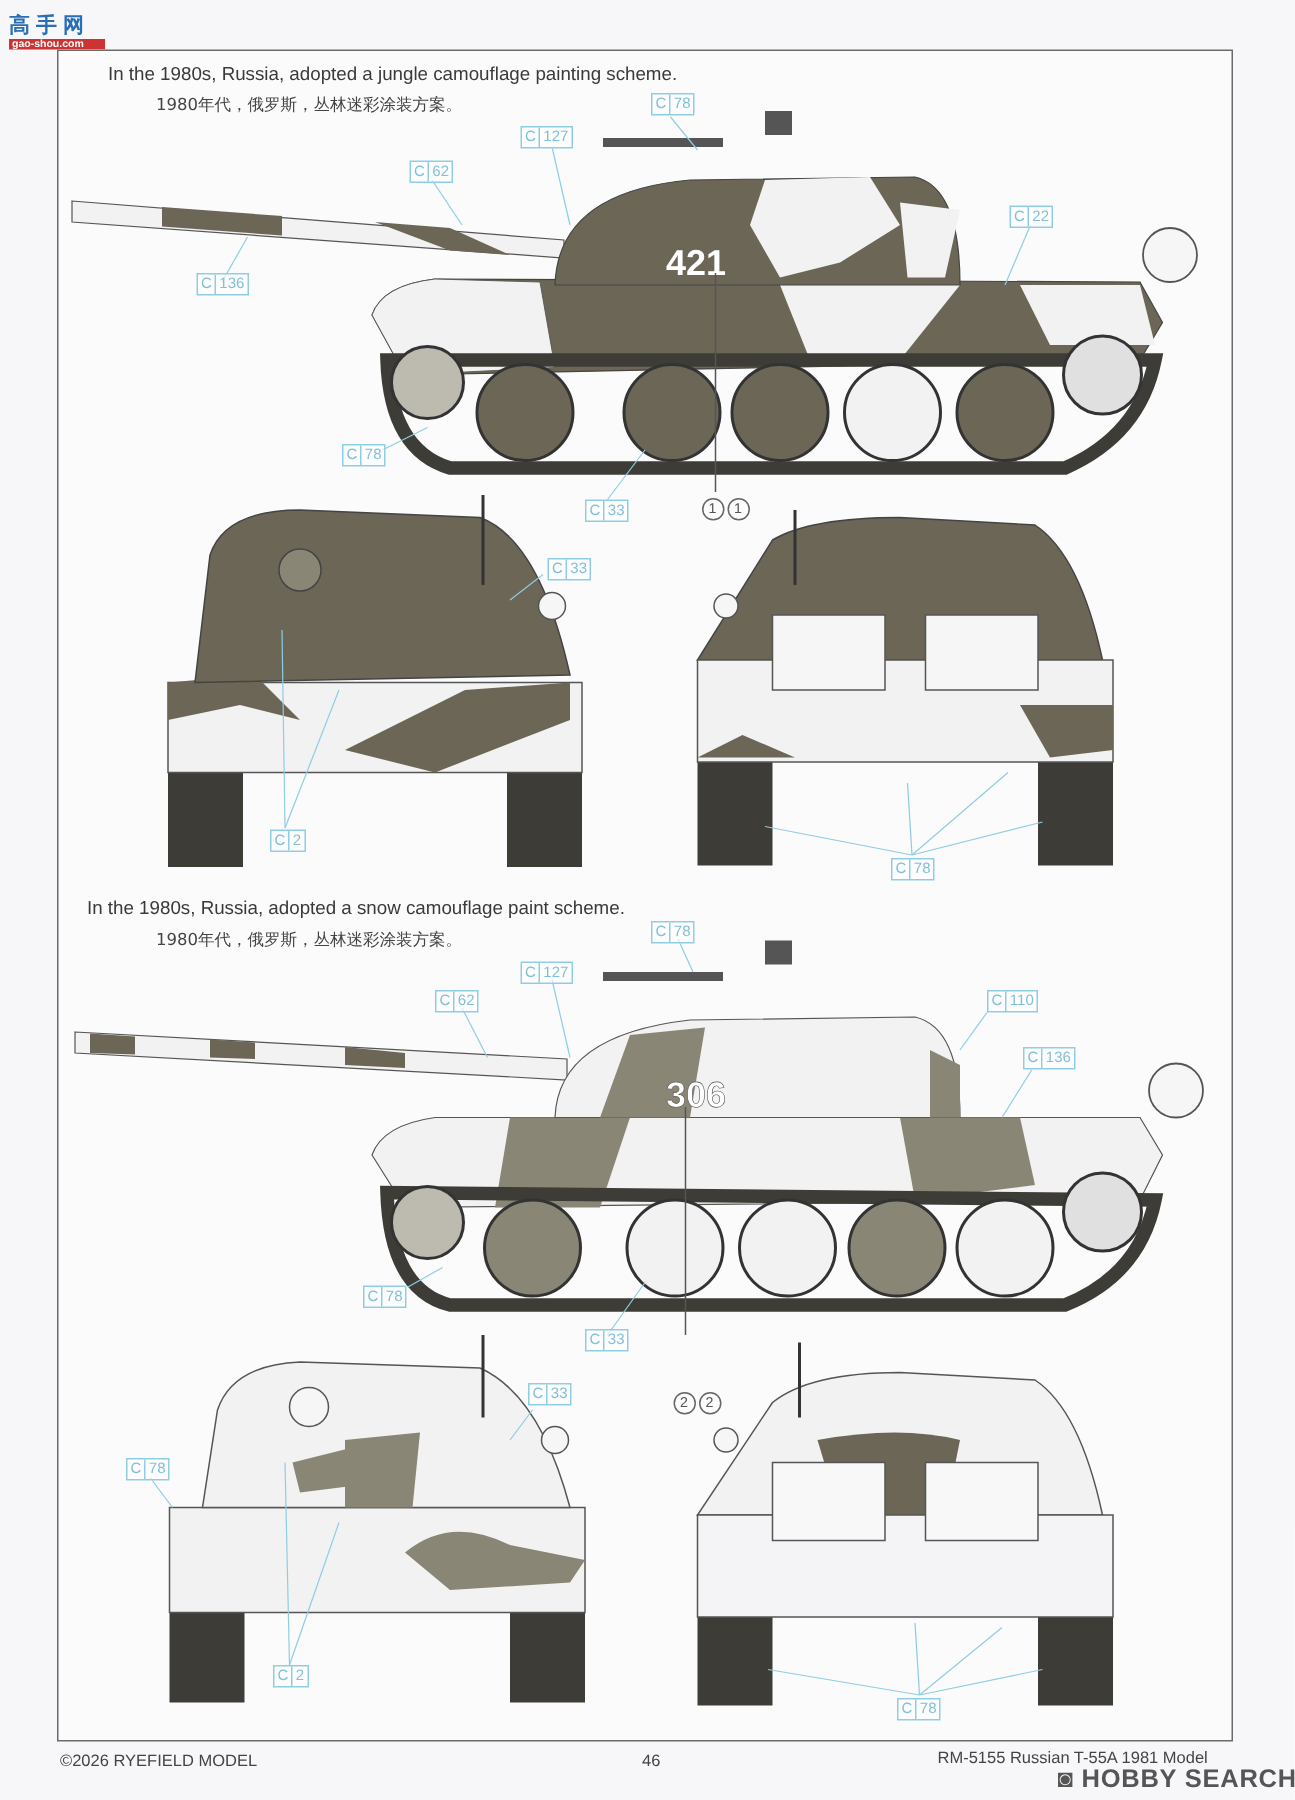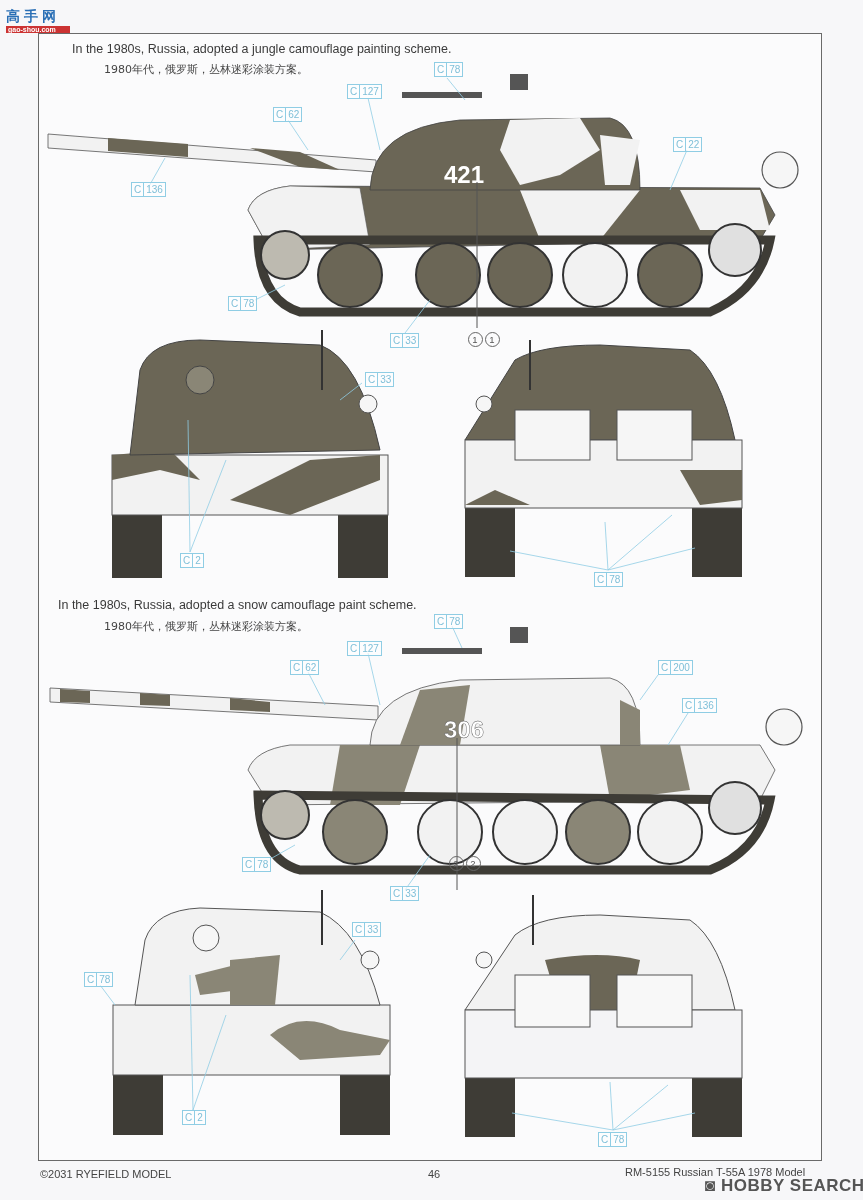--- a/index.html
+++ b/index.html
@@ -202,35 +202,35 @@
 <div class="callout" style="left:347px;top:641px;">
     <span class="c">C</span>
     <span>127</span>
   </div>
 <div class="callout" style="left:290px;top:660px;">
     <span class="c">C</span>
     <span>62</span>
   </div>
 <div class="callout" style="left:658px;top:660px;">
     <span class="c">C</span>
-    <span>200</span>
+    <span>110</span>
   </div>
 <div class="callout" style="left:682px;top:698px;">
     <span class="c">C</span>
     <span>136</span>
   </div>
 <div class="callout" style="left:242px;top:857px;">
     <span class="c">C</span>
     <span>78</span>
   </div>
 <div class="callout" style="left:390px;top:886px;">
     <span class="c">C</span>
     <span>33</span>
   </div>
-<div class="marker" style="left:449px;top:856px;"><span class="circ">2</span><span class="circ">2</span></div>
+<div class="marker" style="left:449px;top:928px;"><span class="circ">2</span><span class="circ">2</span></div>
 
 <svg width="863" height="1200" style="left:0;top:0;">
   <rect x="113" y="1050" width="50" height="85" fill="#3e3c36"></rect>
   <rect x="340" y="1050" width="50" height="85" fill="#3e3c36"></rect>
   <rect x="113" y="1005" width="277" height="70" fill="#f2f2f2" stroke="#555"></rect>
   <path d="M270,1035 Q300,1010 340,1030 L390,1040 L380,1055 L300,1060 Z" fill="#8a8676"></path>
   <path d="M145,940 Q155,910 200,908 L320,912 Q360,930 380,1005 L135,1005 Z" fill="#f2f2f2" stroke="#555"></path>
   <path d="M195,975 L235,965 L240,990 L200,995 Z" fill="#8a8676"></path>
   <path d="M230,960 L280,955 L275,1005 L230,1005 Z" fill="#8a8676"></path>
   <circle cx="206" cy="938" r="13" fill="#f6f6f6" stroke="#555"></circle>
@@ -271,16 +271,16 @@
       <line x1="613" y1="1130" x2="610" y2="1082"></line>
       <line x1="613" y1="1130" x2="668" y2="1085"></line>
       <line x1="613" y1="1130" x2="695" y2="1113"></line>
     </g>
 </svg>
 <div class="callout" style="left:598px;top:1132px;">
     <span class="c">C</span>
     <span>78</span>
   </div>
 
-<div class="footer" style="left:40px;top:1168px;">©2031 RYEFIELD MODEL</div>
+<div class="footer" style="left:40px;top:1168px;">©2026 RYEFIELD MODEL</div>
 <div class="footer" style="left:428px;top:1168px;">46</div>
-<div class="footer" style="left:625px;top:1166px;">RM-5155 Russian T-55A 1978 Model</div>
+<div class="footer" style="left:625px;top:1166px;">RM-5155 Russian T-55A 1981 Model</div>
 <div class="hs" style="left:705px;top:1176px;"><span>◙ </span><span>HOBBY SEARCH</span></div>
 
 </body></html>

